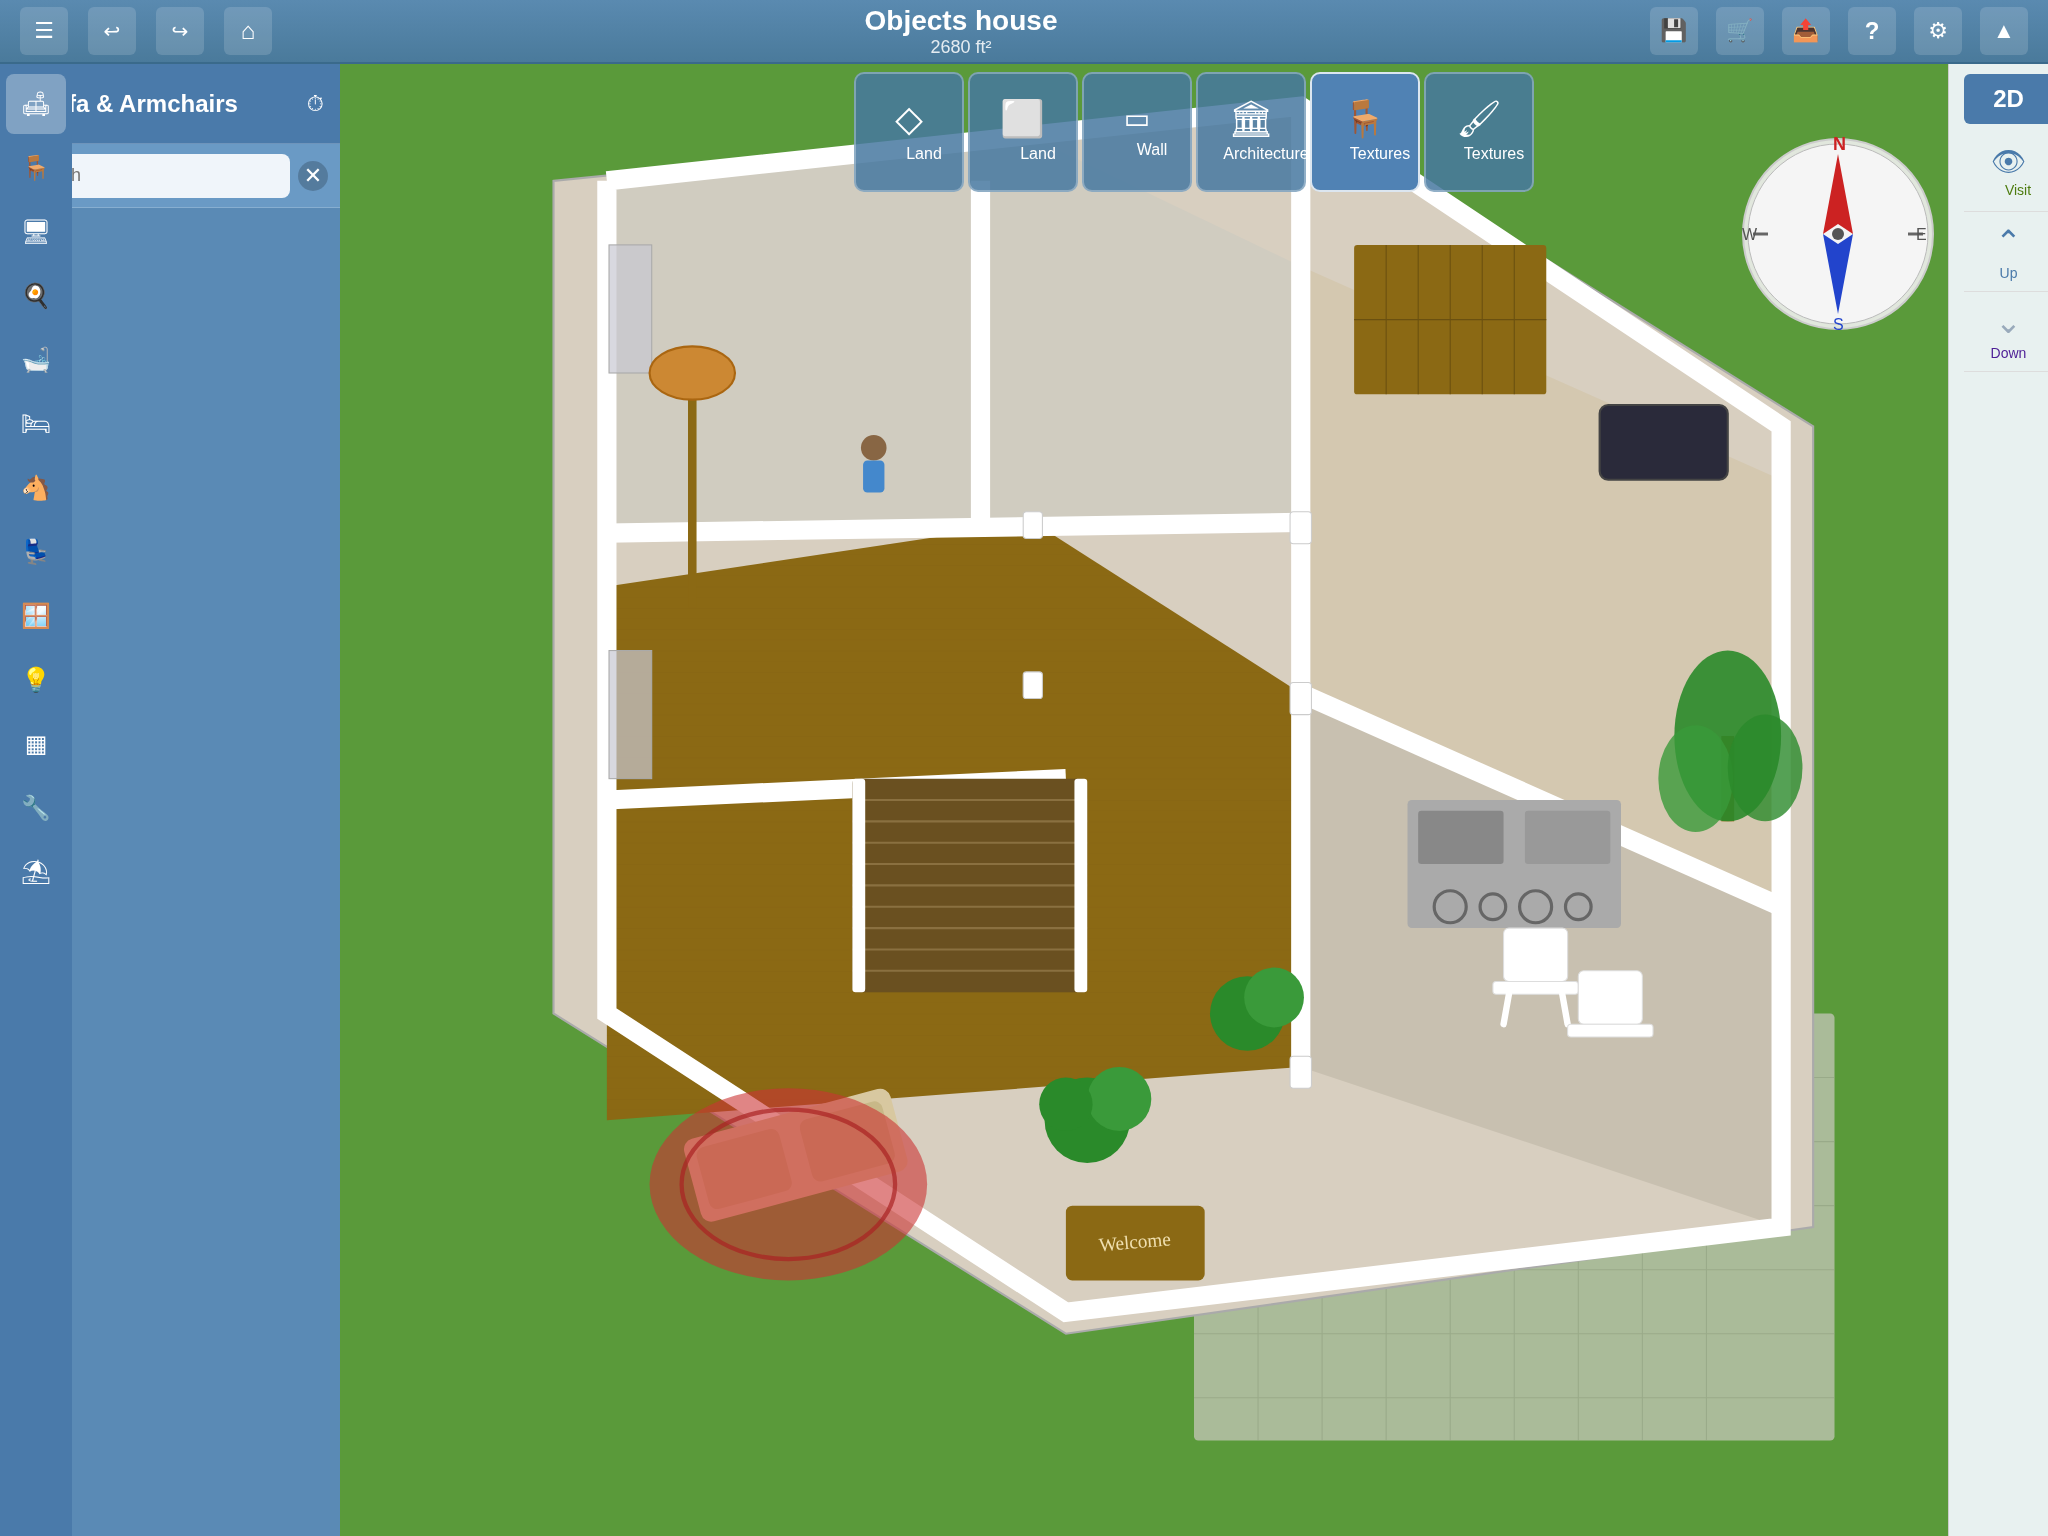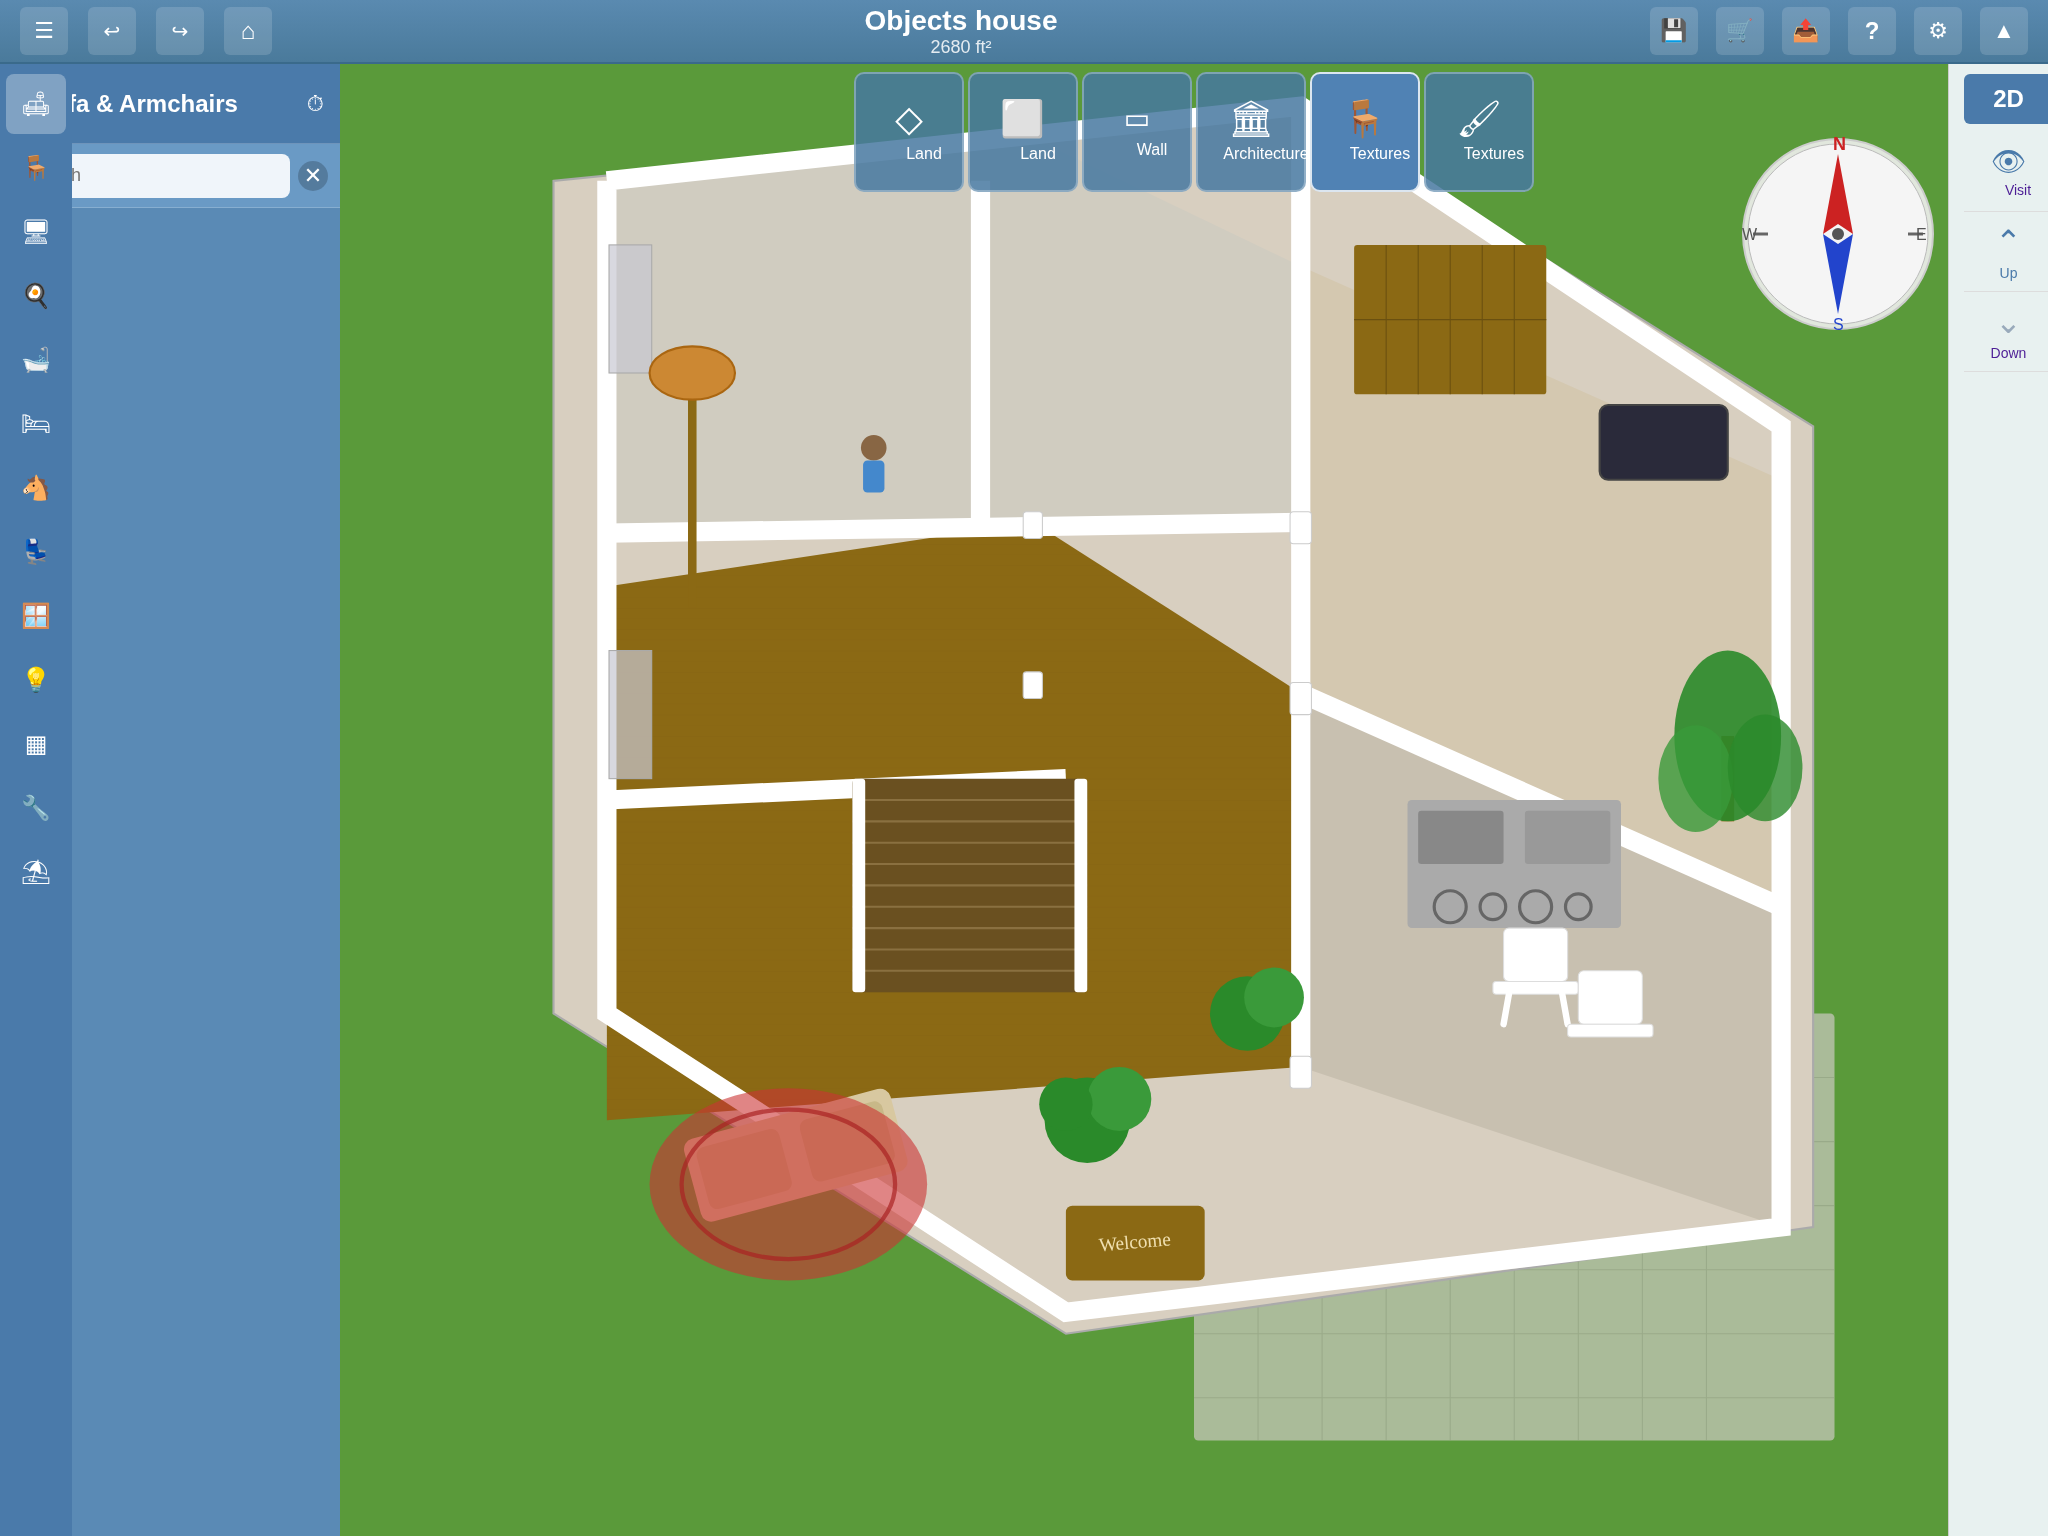--- a/index.html
+++ b/index.html
@@ -586,21 +586,21 @@
     <span class="tool-label">Textures</span>
   </div>
 </div>
 
 <div id="right-panel">
   <div id="view-2d">
     <span>2D</span>
   </div>
   <div class="right-btn">
     <span class="right-btn-icon">👁</span>
-    <span style="font-size:14px;color:#4c1d95;margin-left:19px;">Visit</span>
+    <span style="font-size:14px;color:#4d7c0f;margin-left:19px;">Visit</span>
   </div>
   <div class="right-btn">
     <span class="right-btn-up">⌃</span>
     <span style="font-size:14px;color:#4a7aaa;">Up</span>
   </div>
   <div class="right-btn">
     <span class="right-btn-down">⌄</span>
     <span style="font-size:14px;color:#4c1d95;">Down</span>
   </div>
 </div>

